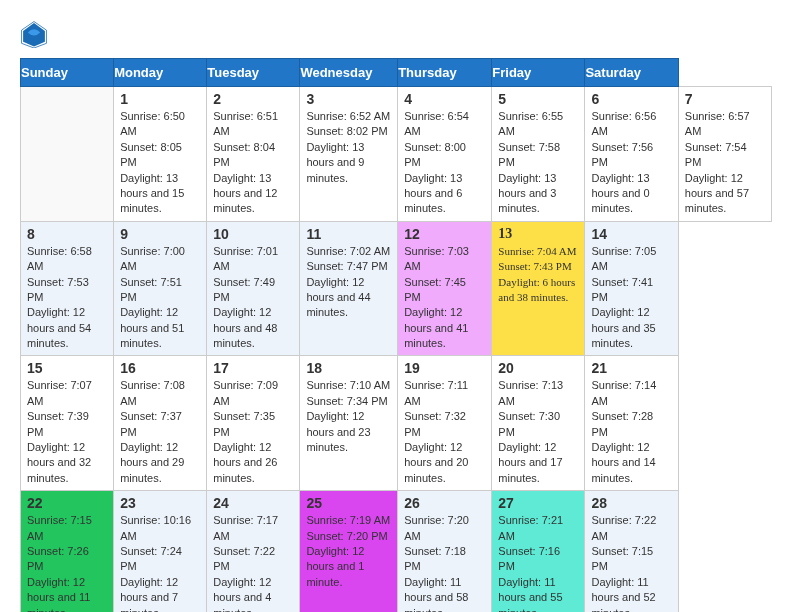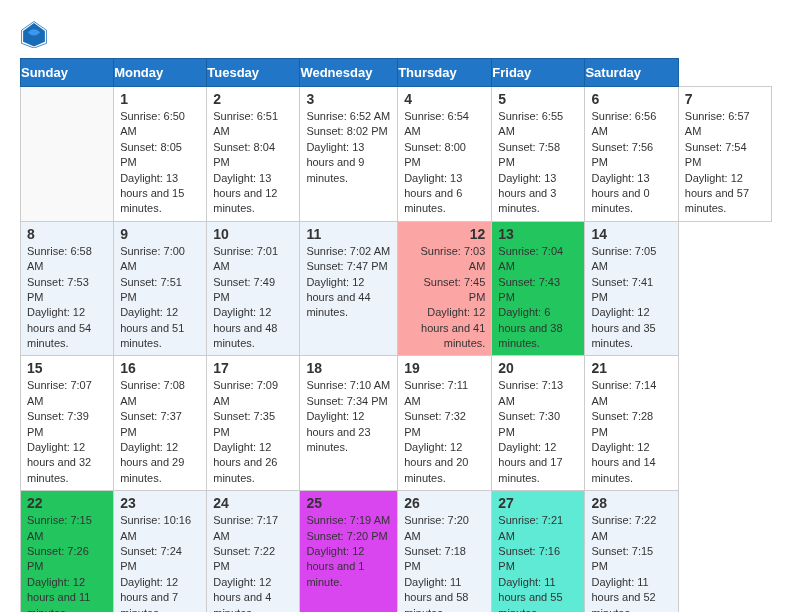--- a/index.html
+++ b/index.html
@@ -206,29 +206,29 @@
         </div>
       </td>
         <td style="background-color: rgb(237, 243, 251);">
         <span class="day-num">11</span>
         <div class="day-info">
           <span>Sunrise: 7:02 AM</span><br>
           <span>Sunset: 7:47 PM</span><br>
           <span>Daylight: 12 hours and 44 minutes.</span>
         </div>
       </td>
-        <td style="background-color: #fca5a5; text-align: right;">
+        <td style="background-color: #f0abfc;">
         <span class="day-num">12</span>
         <div class="day-info">
           <span>Sunrise: 7:03 AM</span><br>
           <span>Sunset: 7:45 PM</span><br>
           <span>Daylight: 12 hours and 41 minutes.</span>
         </div>
       </td>
-        <td style="background-color: #22c55e;">
+        <td style="background-color: #fde047; font-family: Liberation Serif, serif;">
         <span class="day-num">13</span>
         <div class="day-info">
           <span>Sunrise: 7:04 AM</span><br>
           <span>Sunset: 7:43 PM</span><br>
           <span>Daylight: 6 hours and 38 minutes.</span>
         </div>
       </td>
         <td style="background-color: rgb(237, 243, 251);">
         <span class="day-num">14</span>
         <div class="day-info">

